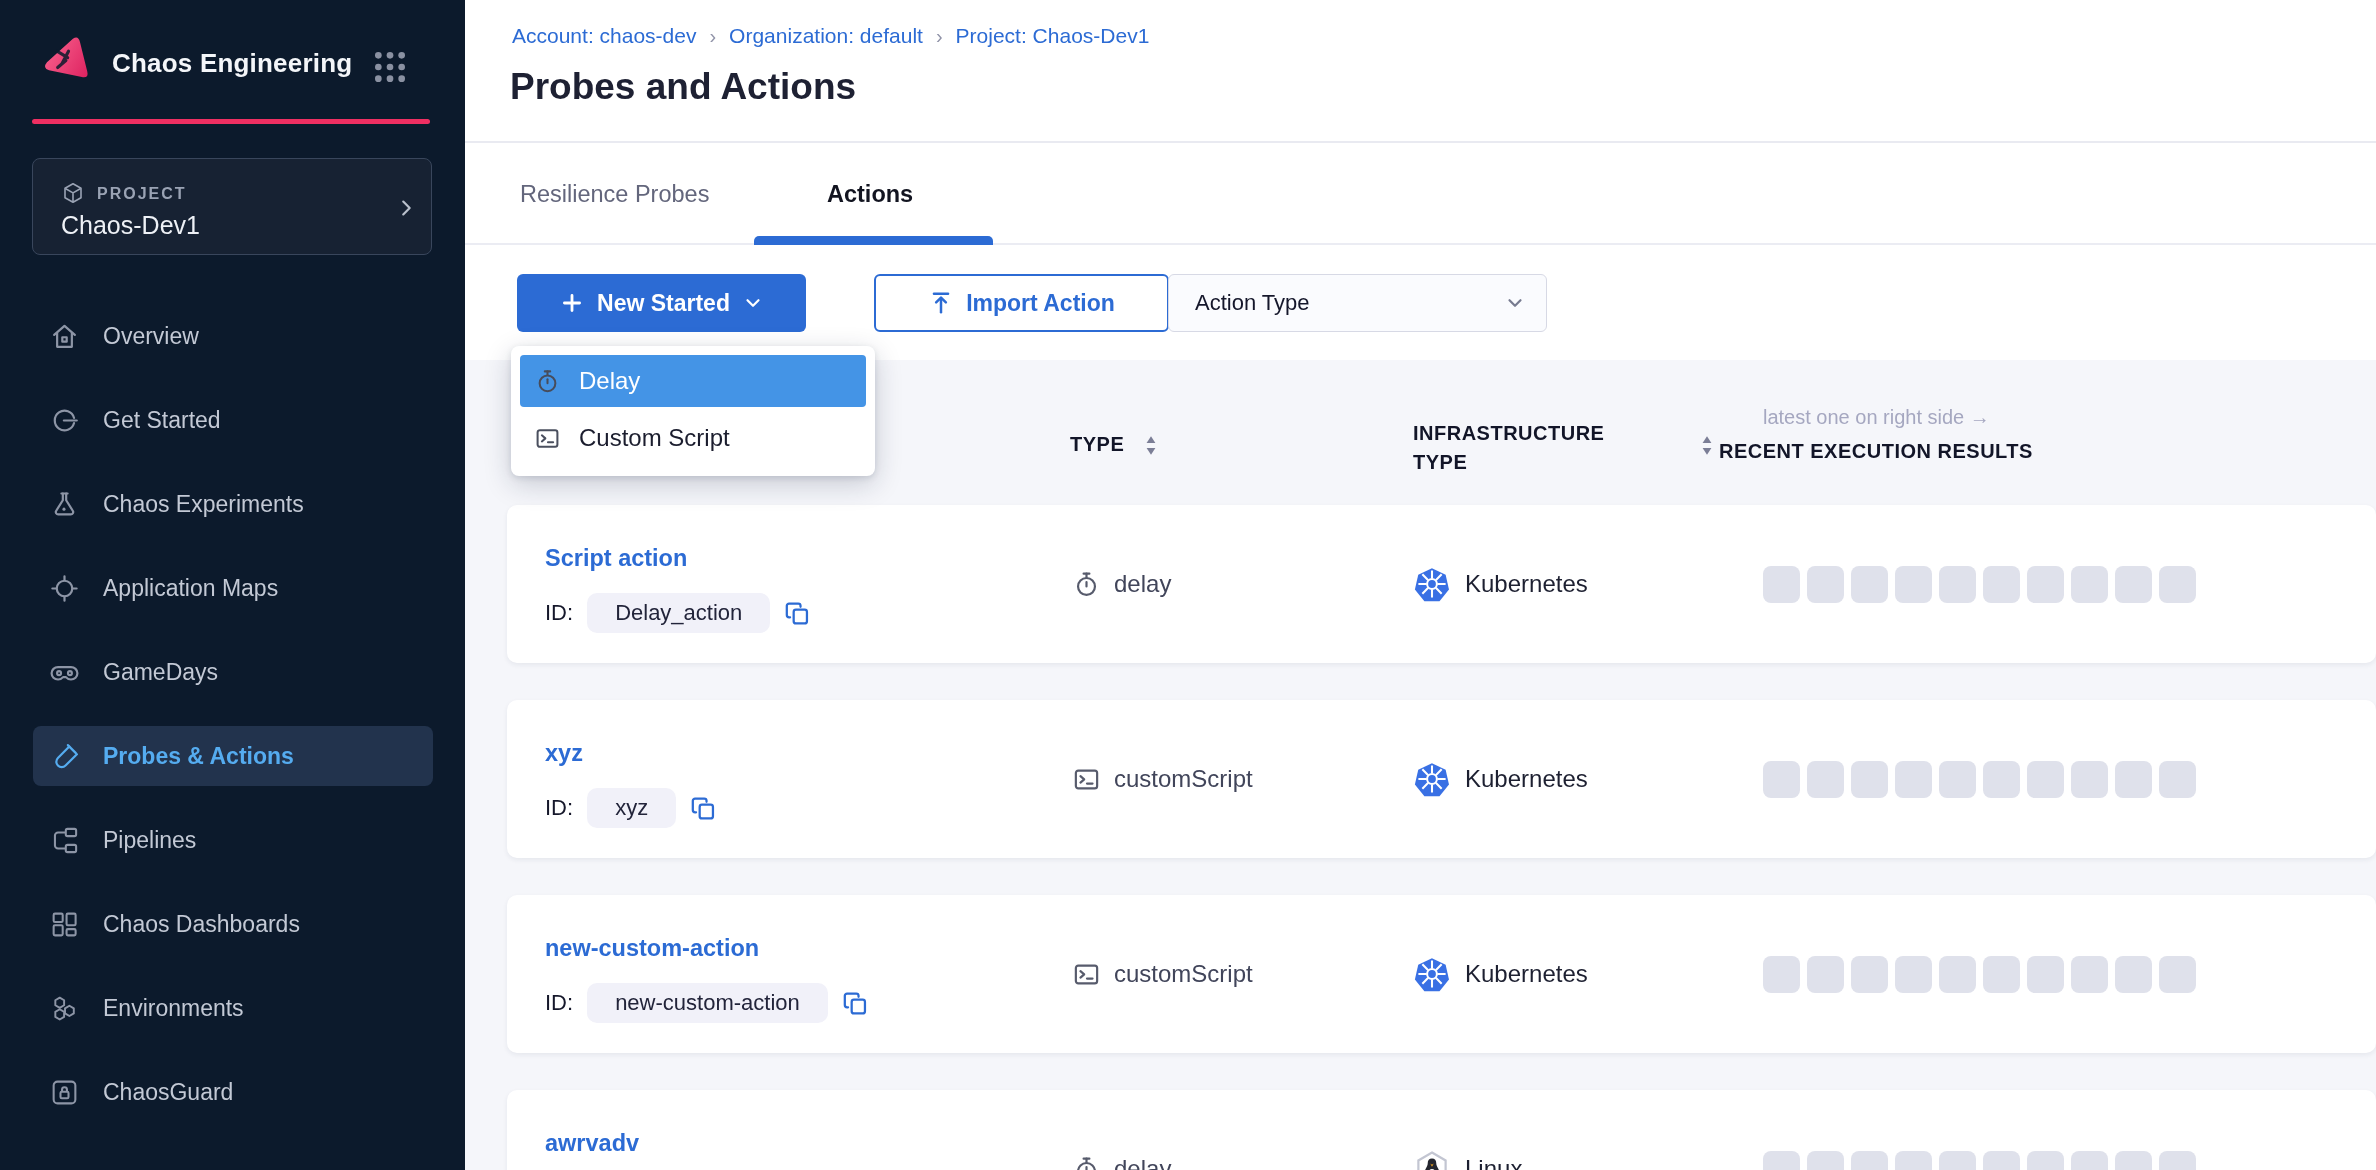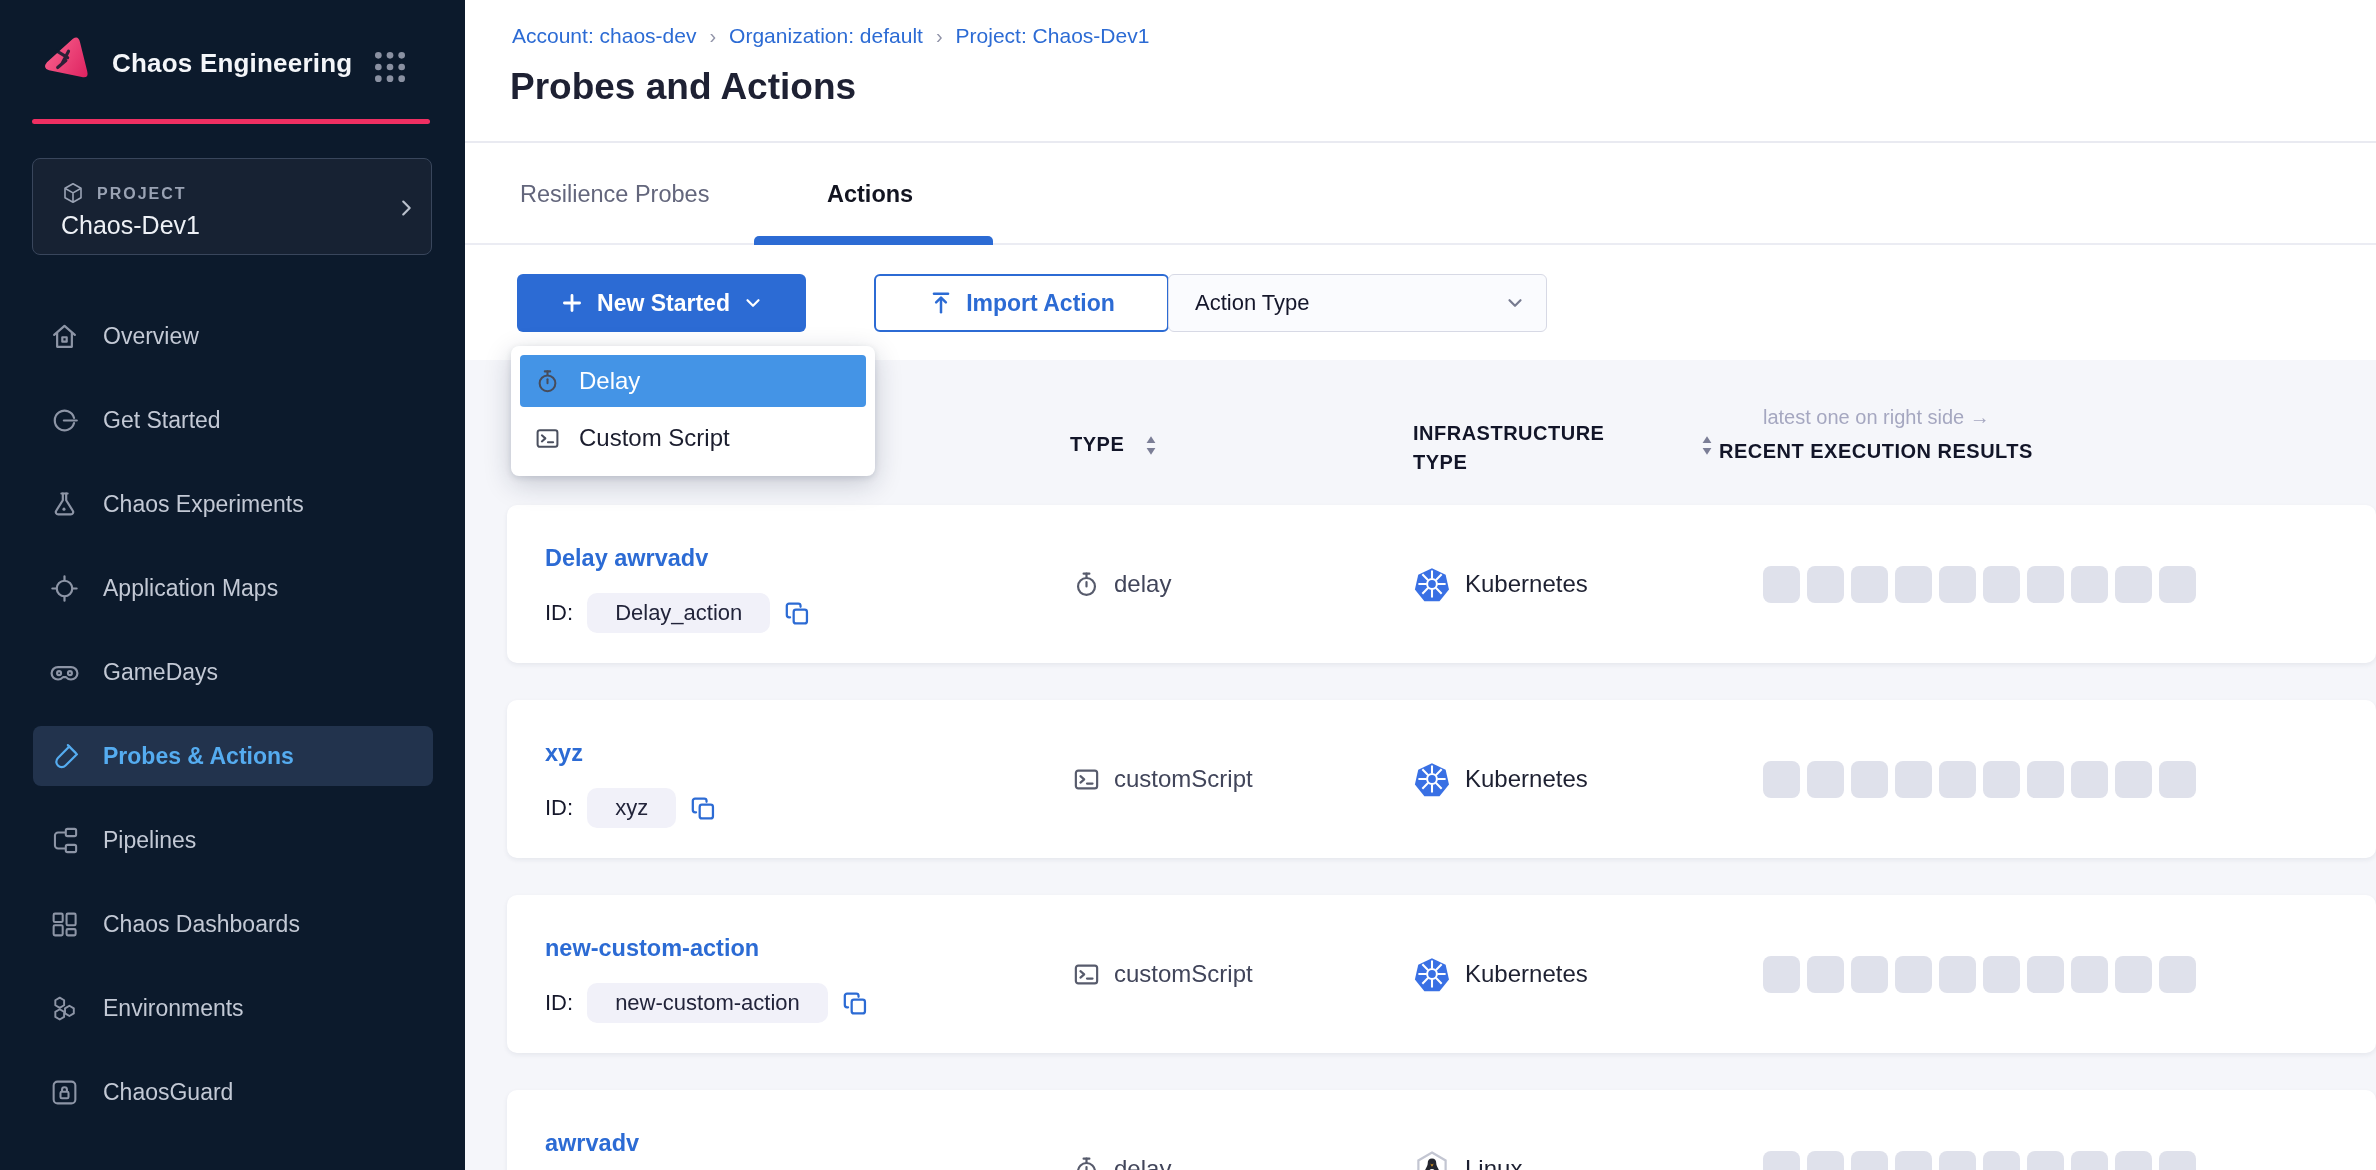--- a/index.html
+++ b/index.html
@@ -389,21 +389,21 @@
         <use href="#i-sort"></use>
       </svg>
     <div class="th th-infra">INFRASTRUCTURE TYPE</div>
     <svg class="sort sort-infra">
         <use href="#i-sort"></use>
       </svg>
     <div class="th-note">latest one on right side →</div>
     <div class="th th-recent">RECENT EXECUTION RESULTS</div>
     <div id="rows-host">
         <div class="row-card" style="top: 145px;">
-    <a class="row-name">Delay awrvadv</a>
+    <a class="row-name">Script action</a>
     <div class="id-line">
       <span class="id-label">ID:</span>
       <span class="id-pill">Delay_action</span>
       <svg class="copy-ico">
               <use href="#i-copy"></use>
             </svg>
     </div>
     <div class="cell-type">
       <svg>
               <use href="#i-stopwatch"></use>

